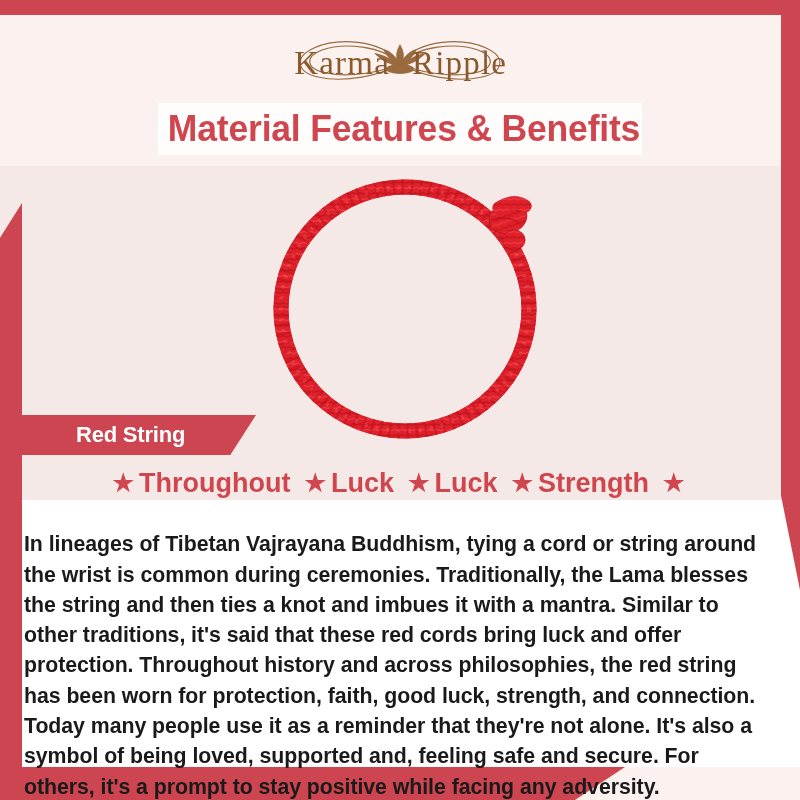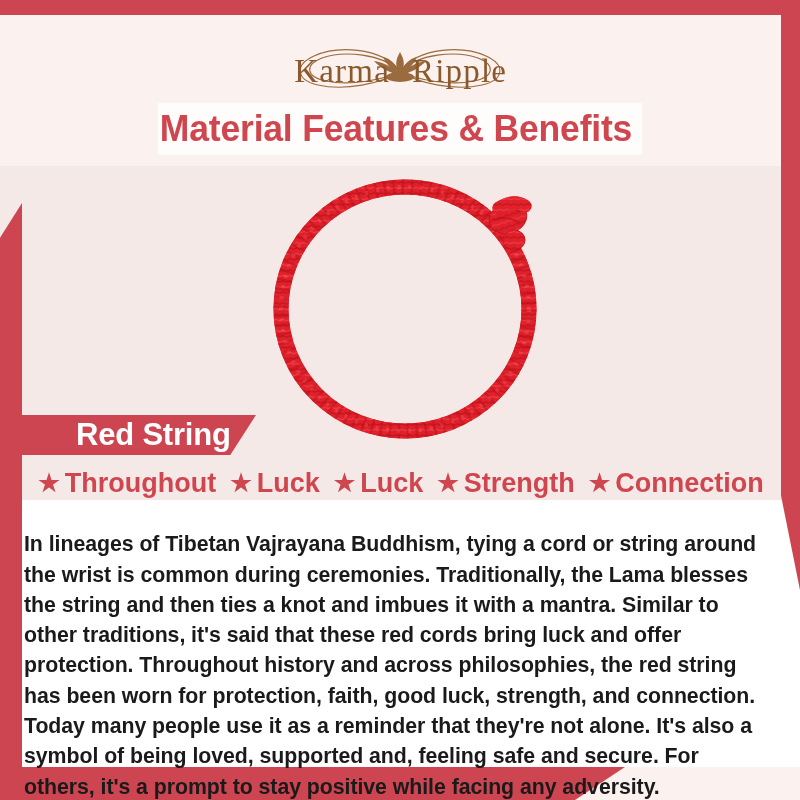--- a/index.html
+++ b/index.html
@@ -69,38 +69,38 @@
     position: absolute;
     left: 0px; top: 767px;
     width: 625px; height: 33px;
     background: #CC4550;
     clip-path: polygon(0 0, 100% 0, 92% 100%, 0 100%);
   }
 
   
   .logo-wrap {
     position: absolute;
-    left: 0; top: 40px;
+    left: 0; top: 32px;
     width: 800px;
     height: 62px;
     display: flex;
     align-items: center;
     justify-content: center;
   }
   .logo-svg { display: block; }
 
   
   .title-box {
     position: absolute;
     left: 158px; top: 103px;
     width: 484px; height: 52px;
     background: #FFFDFC;
     display: flex;
     align-items: center;
-    justify-content: flex-end;
+    justify-content: flex-start;
   }
   .title-text {
     color: #D0464F;
     font-size: 37px;
     font-weight: bold;
     letter-spacing: -0.2px;
     white-space: nowrap;
     transform: scaleX(0.96);
     font-family: "Liberation Sans Narrow", "Liberation Sans", sans-serif;
   }
@@ -117,21 +117,21 @@
     position: absolute;
     left: 22px; top: 415px;
     width: 234px; height: 40px;
     background: #CC4550;
     clip-path: polygon(0 0, 100% 0, 89% 100%, 0 100%);
     display: flex;
     align-items: center;
   }
   .label-text {
     color: #FFFFFF;
-    font-size: 31px;
+    font-size: 22px;
     font-weight: bold;
     padding-left: 54px;
     letter-spacing: -0.2px;
     white-space: nowrap;
   }
 
   
   .features-row {
     position: absolute;
     left: 22px; top: 464px;
@@ -256,19 +256,18 @@
     <span class="feature">
       <span class="star">★</span>
       <span>Luck</span>
     </span>
     <span class="feature">
       <span class="star">★</span>
       <span>Strength</span>
     </span>
     <span class="feature">
       <span class="star">★</span>
-      <span>Connection</span>
     </span>
   </div>
 
   <p class="desc">In lineages of Tibetan Vajrayana Buddhism, tying a cord or string around the wrist is common during ceremonies. Traditionally, the Lama blesses the string and then ties a knot and imbues it with a mantra. Similar to other traditions, it's said that these red cords bring luck and offer protection. Throughout history and across philosophies, the red string has been worn for protection, faith, good luck, strength, and connection. Today many people use it as a reminder that they're not alone. It's also a symbol of being loved, supported and, feeling safe and secure. For others, it's a prompt to stay positive while facing any adversity.</p>
 
 </div>
 
 </body></html>

